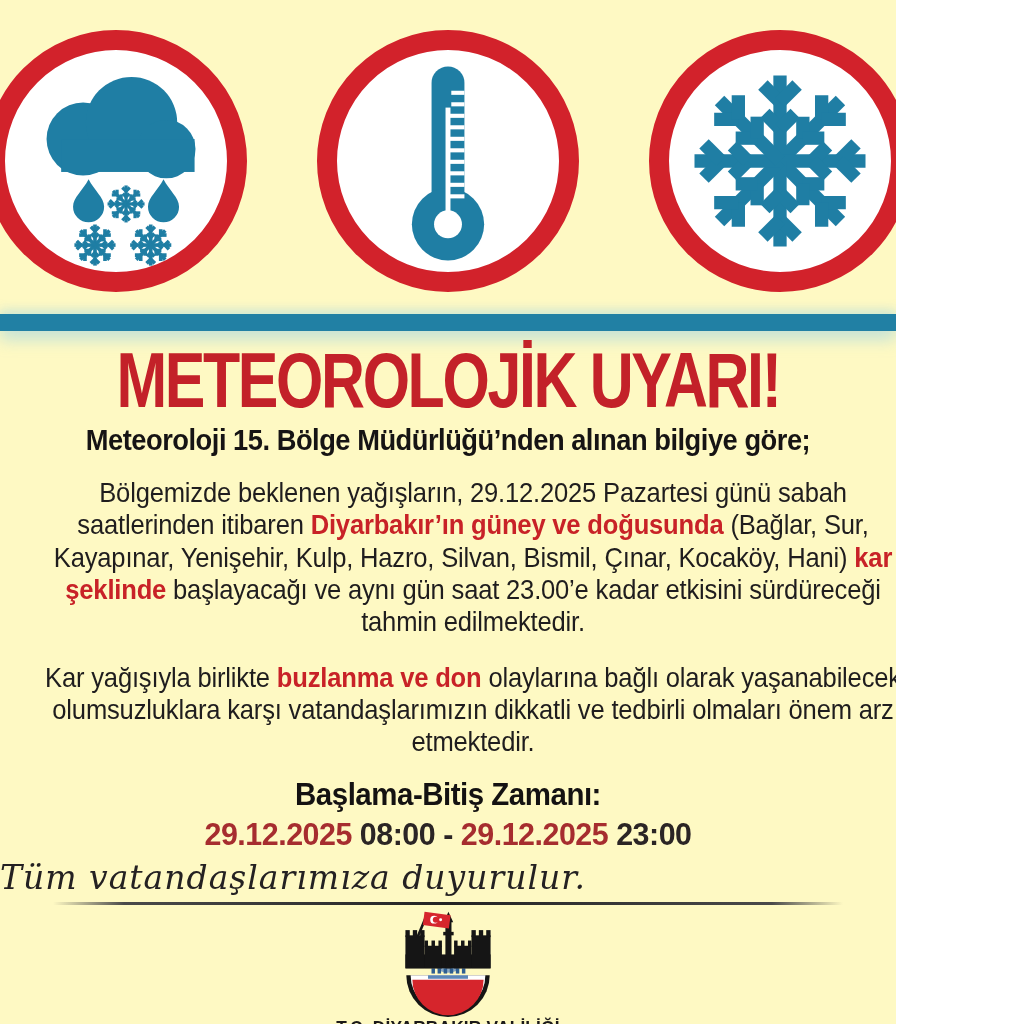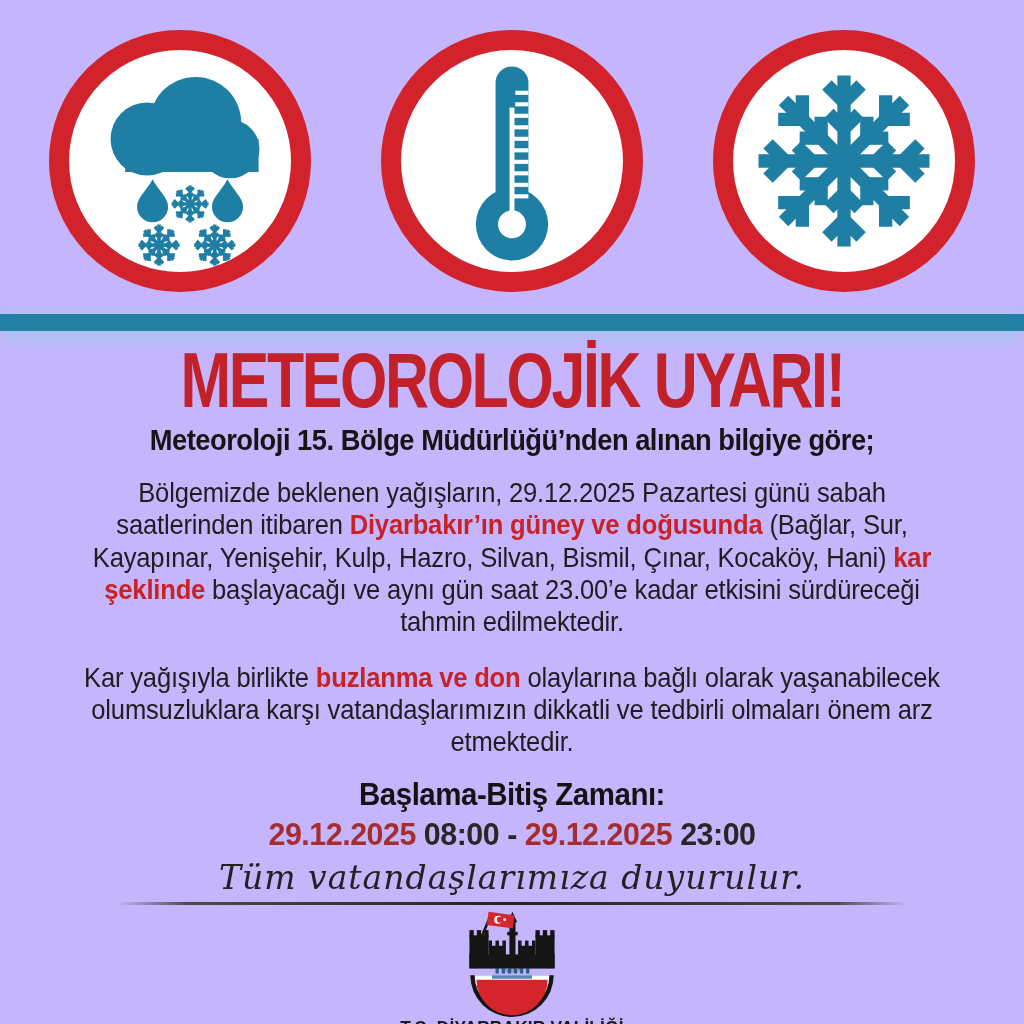--- a/index.html
+++ b/index.html
@@ -1,17 +1,17 @@
 <!DOCTYPE html>
 <html><head>
 <meta charset="utf-8">
 <style>
   html,body{margin:0;padding:0;background:#ffffff;}
   .poster{
-    position:relative;width:1024px;height:1024px;background:#c4b5fd;
+    position:relative;width:896px;height:1024px;background:#fef9c3;
     overflow:hidden;font-family:"Liberation Sans",sans-serif;color:#1f1d1e;
   }
   
   .icons-row{padding-top:30px;display:flex;justify-content:center;gap:70px;}
   .icon-circle{
     width:222px;height:222px;border:20px solid #d2222b;border-radius:50%;
     background:#fff;display:flex;align-items:center;justify-content:center;flex:0 0 auto;
   }
   .icon-circle svg{display:block;}
   
@@ -41,21 +41,21 @@
     margin-top:18px;text-align:center;font-weight:700;font-size:31px;color:#141212;
     letter-spacing:-.5px;transform:scaleX(.95);
   }
   .sched-line{
     margin-top:3px;text-align:center;font-weight:700;font-size:32px;color:#2b2525;
     letter-spacing:-.5px;transform:scaleX(.95);white-space:nowrap;
   }
   .date-red{color:#a62d2f;}
   
   .announce{
-    margin-top:5px;text-align:center;font-family:"DejaVu Serif",serif;font-style:italic;
+    margin-top:5px;font-family:"DejaVu Serif",serif;font-style:italic;
     font-size:33px;color:#242122;letter-spacing:1px;
   }
   .rule{
     margin:5px auto 0;width:790px;height:3px;
     background:linear-gradient(90deg,rgba(90,90,90,0) 0%,#4a4a4a 9%,#232323 50%,#4a4a4a 91%,rgba(90,90,90,0) 100%);
   }
   
   .logo-wrap{margin-top:6px;display:flex;justify-content:center;}
   .footer-org{
     margin-top:1px;text-align:center;font-weight:700;font-size:18px;color:#1b1919;

